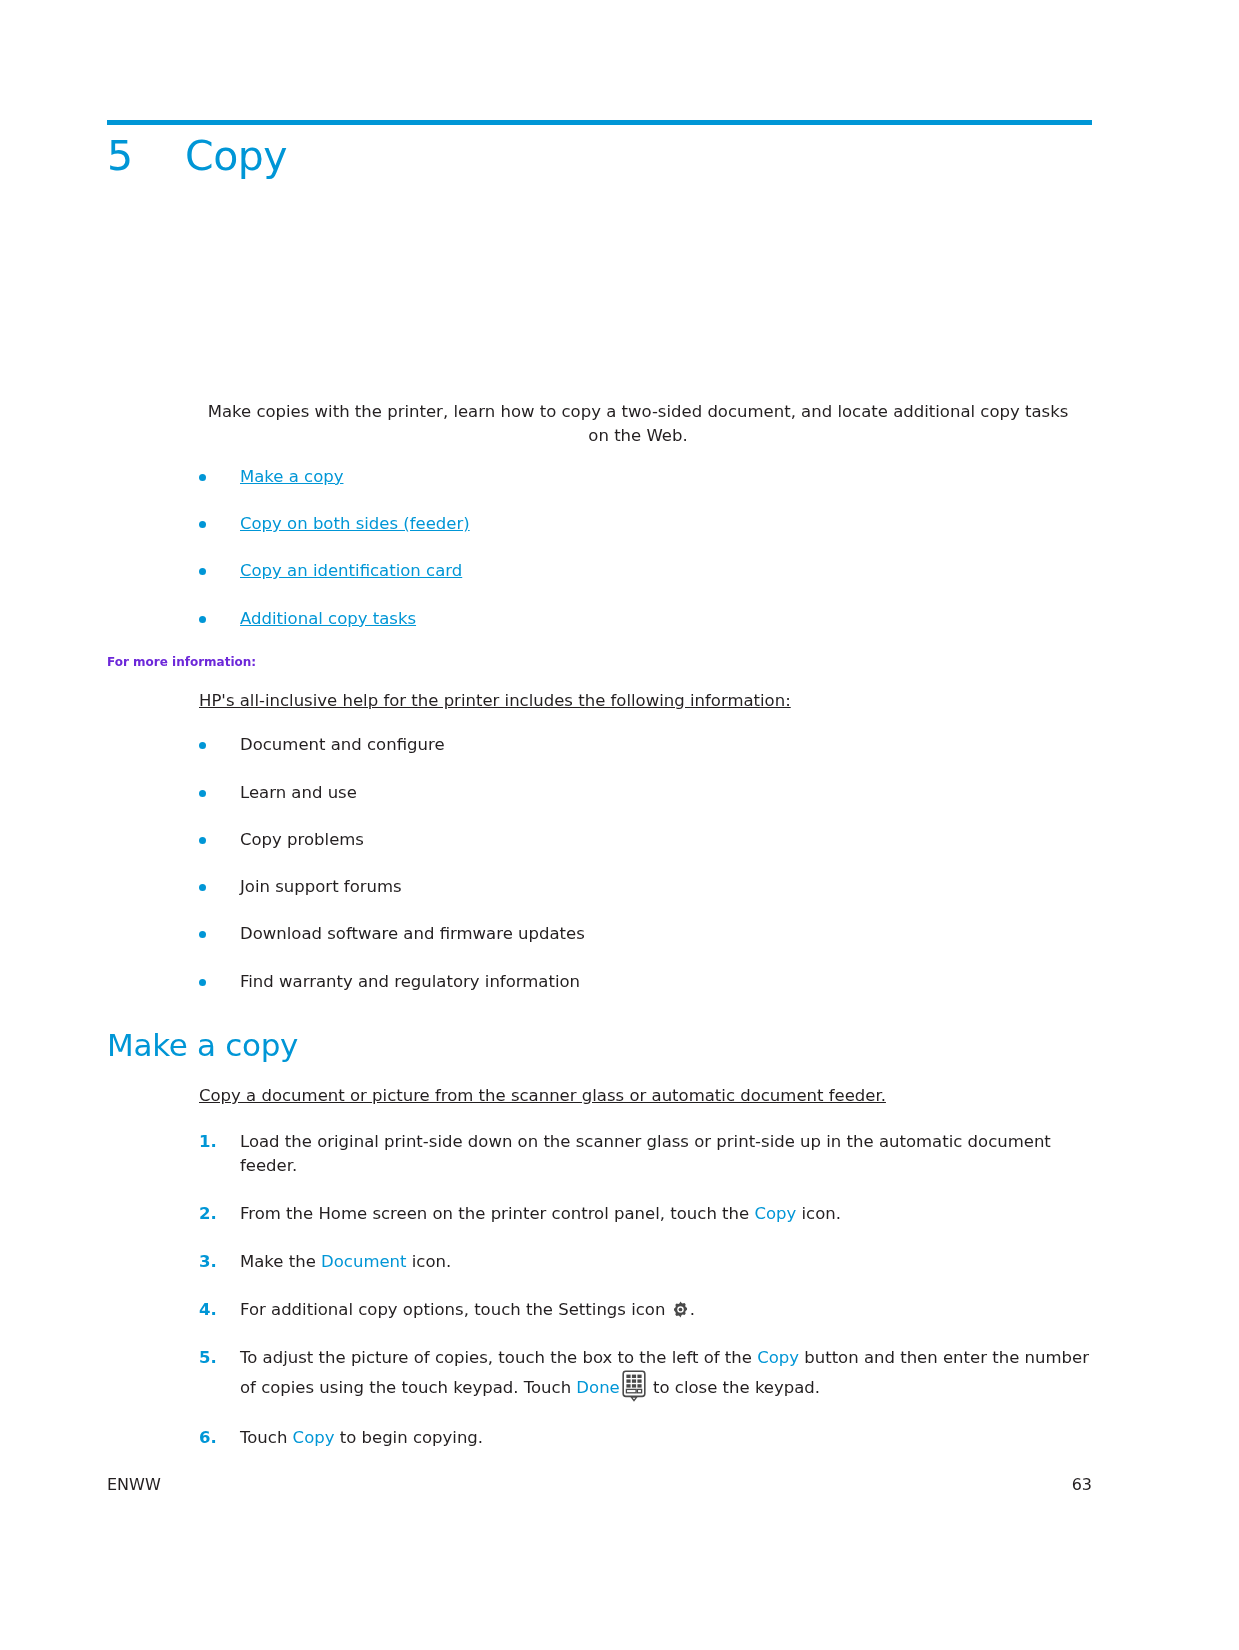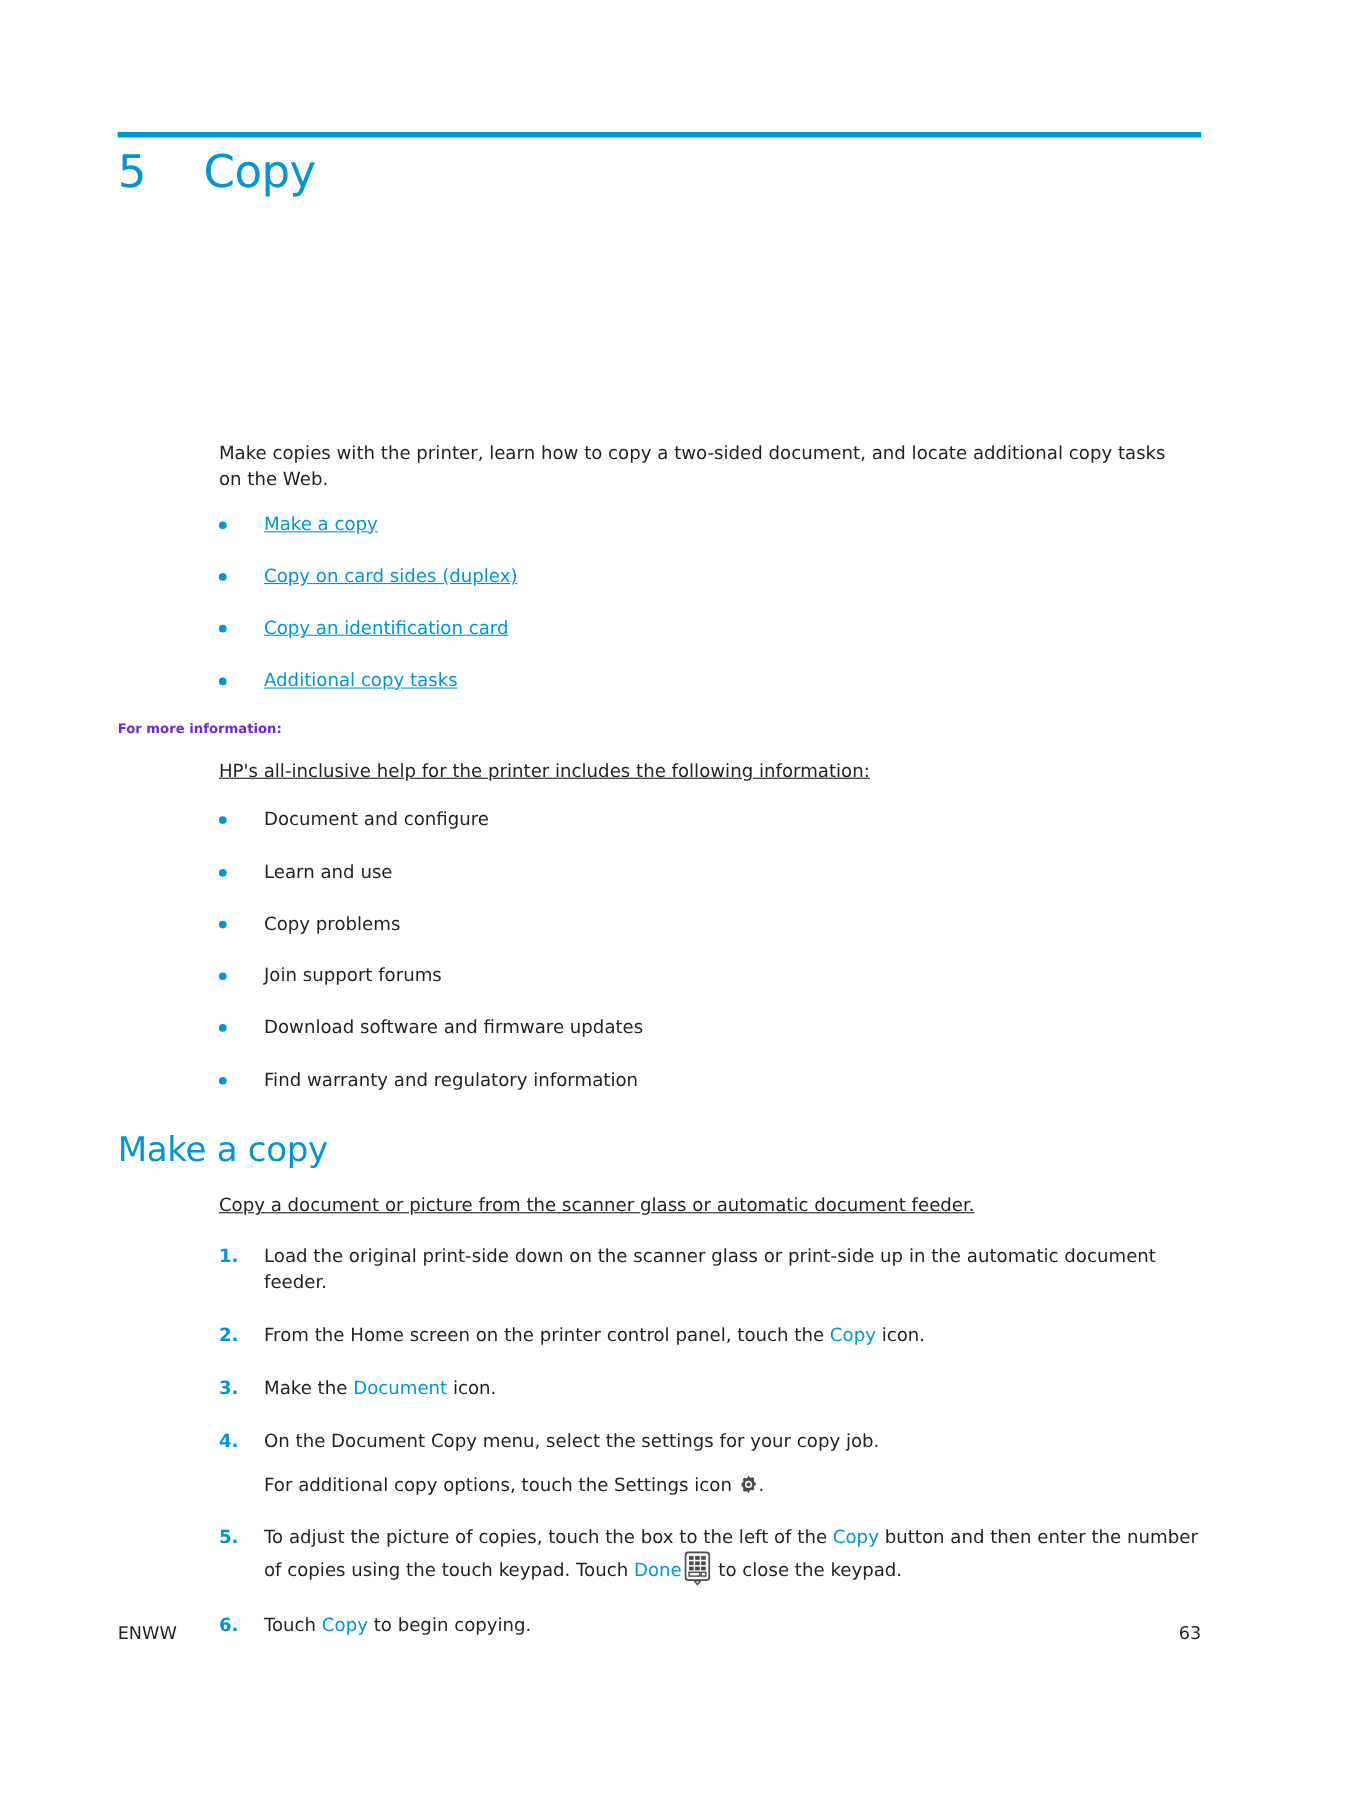--- a/index.html
+++ b/index.html
@@ -66,20 +66,21 @@
     width: 985px;
   }
 
   p.intro {
     margin: 0 0 18px 0;
     padding-left: 92px;
     font-size: 16.5px;
     line-height: 1.45;
     color: #231f20;
     max-width: 970px;
+    text-align: center;
   }
 
   
   ul.bullets {
     list-style: none;
     margin: 0;
     padding: 0;
   }
   ul.bullets li {
     position: relative;
@@ -212,21 +213,21 @@
 
     <p class="intro">Make copies with the printer, learn how to copy a two-sided document, and locate additional copy tasks on the Web.</p>
 
     <ul class="bullets link-list">
       <li>
         <span class="dot"></span>
         <a class="doclink" href="#">Make a copy</a>
       </li>
       <li>
         <span class="dot"></span>
-        <a class="doclink" href="#">Copy on card sides (duplex)</a>
+        <a class="doclink" href="#">Copy on both sides (feeder)</a>
       </li>
       <li>
         <span class="dot"></span>
         <a class="doclink" href="#">Copy an identification card</a>
       </li>
       <li>
         <span class="dot"></span>
         <a class="doclink" href="#">Additional copy tasks</a>
       </li>
     </ul>
@@ -275,21 +276,21 @@
 
       <li>
         <span class="num">2.</span><span>From the Home screen on the printer control panel, touch the </span><span class="ui">Copy</span><span> icon.</span>
       </li>
 
       <li>
         <span class="num">3.</span><span>Make the </span><span class="ui">Document</span><span> icon.</span>
       </li>
 
       <li>
-        <span class="num">4.</span><span>On the Document Copy menu, select the settings for your copy job.</span>
+        <span class="num">4.</span>
         <span class="substep"><span>For additional copy options, touch the Settings icon </span><span class="icon-gear"><svg viewBox="0 0 24 24" width="17" height="17" aria-hidden="true">
                 <path fill="#4a4a4a" d="M12 0.8l1.6 2.0c0.5 0.12 1.0 0.33 1.45 0.6l2.5-0.62 1.7 1.7 -0.62 2.5c0.27 0.45 0.48 0.94 0.6 1.45l2.0 1.6v2.4l-2.0 1.6c-0.12 0.5-0.33 1.0-0.6 1.45l0.62 2.5 -1.7 1.7 -2.5-0.62c-0.45 0.27-0.94 0.48-1.45 0.6L12 23.2l-1.6-2.0c-0.5-0.12-1.0-0.33-1.45-0.6l-2.5 0.62 -1.7-1.7 0.62-2.5c-0.27-0.45-0.48-0.94-0.6-1.45L2.8 13.2v-2.4l2.0-1.6c0.12-0.5 0.33-1.0 0.6-1.45L4.78 5.25l1.7-1.7 2.5 0.62c0.45-0.27 0.94-0.48 1.45-0.6L12 0.8z"></path>
                 <circle cx="12" cy="12" r="4.6" fill="#ffffff"></circle>
                 <circle cx="12" cy="12" r="2.6" fill="#4a4a4a"></circle>
               </svg></span><span>.</span></span>
       </li>
 
       <li>
         <span class="num">5.</span><span>To adjust the picture of copies, touch the box to the left of the </span><span class="ui">Copy</span><span> button and then enter the number of copies using the touch keypad. Touch </span><span class="ui">Done</span><span class="icon-keypad"><svg viewBox="0 0 24 32" width="24" height="32" aria-hidden="true">
               <rect x="1.2" y="1.2" width="21.6" height="25.2" rx="2.6" ry="2.6" fill="#ffffff" stroke="#4a4a4a" stroke-width="1.6"></rect>

